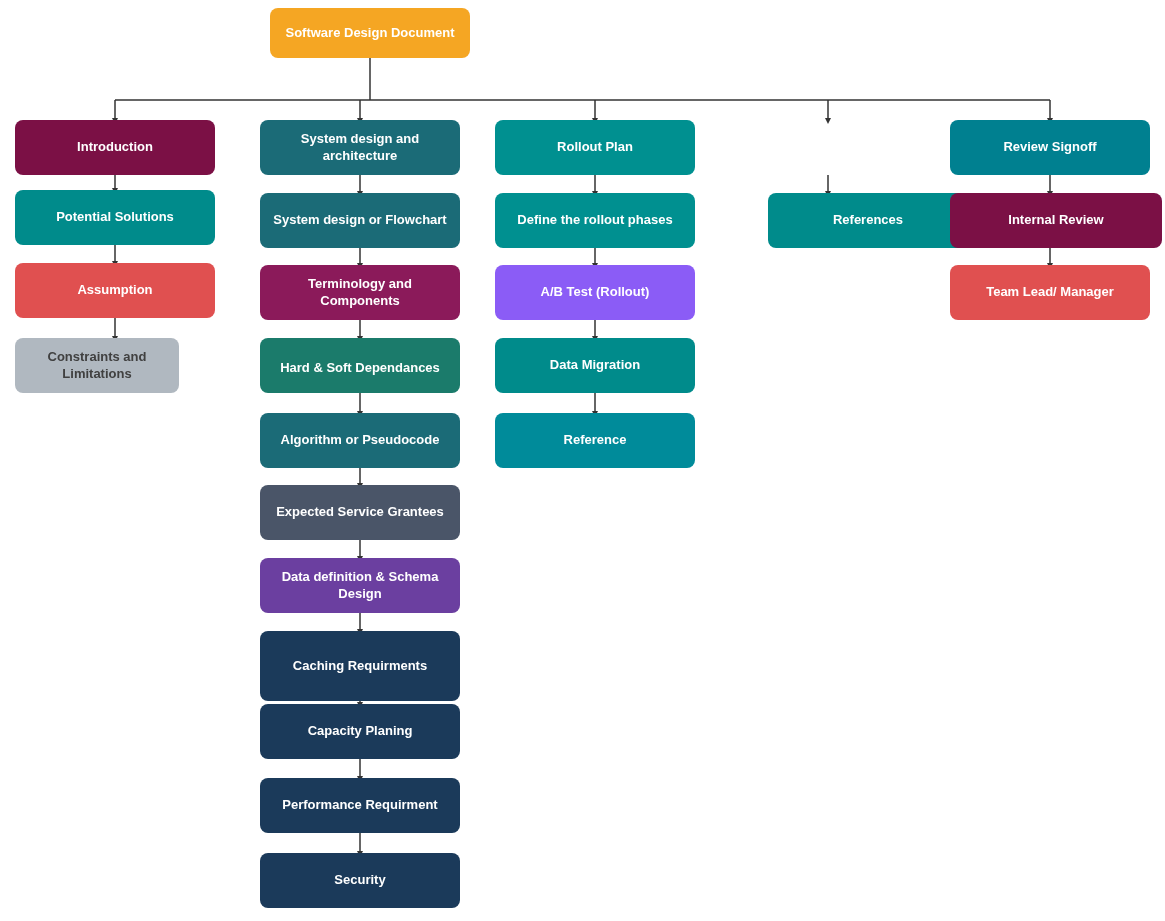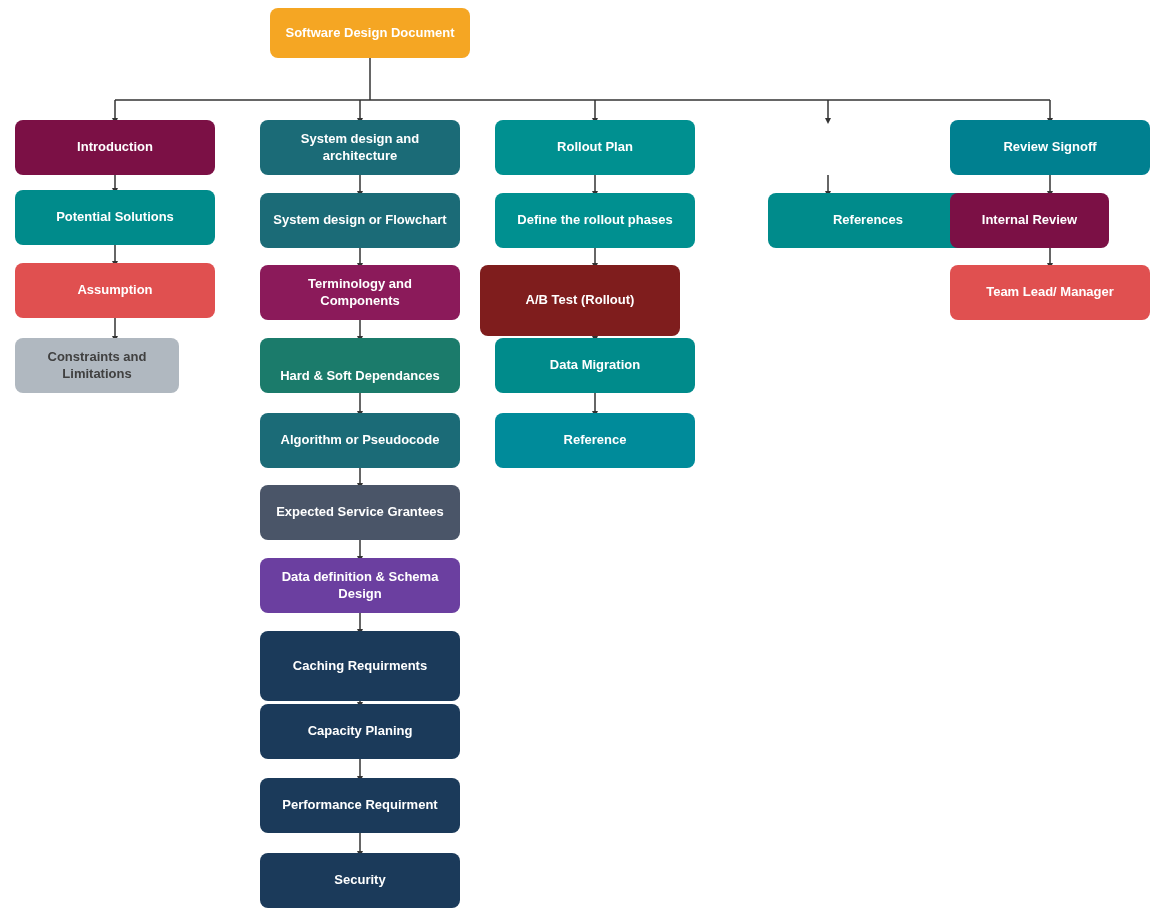--- a/index.html
+++ b/index.html
@@ -18,21 +18,21 @@
     .node {
       position: absolute;
       border-radius: 8px;
       display: flex;
       align-items: center;
       justify-content: center;
       text-align: center;
       color: #fff;
       font-weight: bold;
       font-size: 13px;
-      padding: 8px 8px;
+      padding: 16px 8px;
       line-height: 1.3;
     }
     svg.lines {
       position: absolute;
       top: 0; left: 0;
       width: 1165px;
       height: 921px;
       pointer-events: none;
     }
     svg.lines line, svg.lines path {
@@ -167,36 +167,36 @@
   <div class="node" style="left:260px;top:853px;width:200px;height:55px;background:#1B3A5A;">
     <span>Security</span>
   </div>
 
   <div class="node" style="left:495px;top:120px;width:200px;height:55px;background:#009090;">
     <span>Rollout  Plan</span>
   </div>
   <div class="node" style="left:495px;top:193px;width:200px;height:55px;background:#009090;">
     <span>Define the rollout phases</span>
   </div>
-  <div class="node" style="left:480px;top:265px;width:200px;height:71px;background:#7f1d1d;">
+  <div class="node" style="left:495px;top:265px;width:200px;height:55px;background:#8b5cf6;">
     <span>A/B Test (Rollout)</span>
   </div>
   <div class="node" style="left:495px;top:338px;width:200px;height:55px;background:#008B8B;">
     <span>Data Migration</span>
   </div>
   <div class="node" style="left:495px;top:413px;width:200px;height:55px;background:#008B9A;">
     <span>Reference</span>
   </div>
 
   <div class="node" style="left:728px;top:193px;width:200px;height:55px;background:#008B8B;margin-left:40px;">
     <span>References</span>
   </div>
 
   <div class="node" style="left:950px;top:120px;width:200px;height:55px;background:#008090;">
     <span>Review Signoff</span>
   </div>
-  <div class="node" style="left:950px;top:193px;width:159px;height:55px;background:#7B1045;">
+  <div class="node" style="left:950px;top:193px;width:212px;height:55px;background:#7B1045;">
     <span>Internal Review</span>
   </div>
   <div class="node" style="left:950px;top:265px;width:200px;height:55px;background:#E05050;">
     <span>Team Lead/ Manager</span>
   </div>
 </div>
 
 </body></html>

